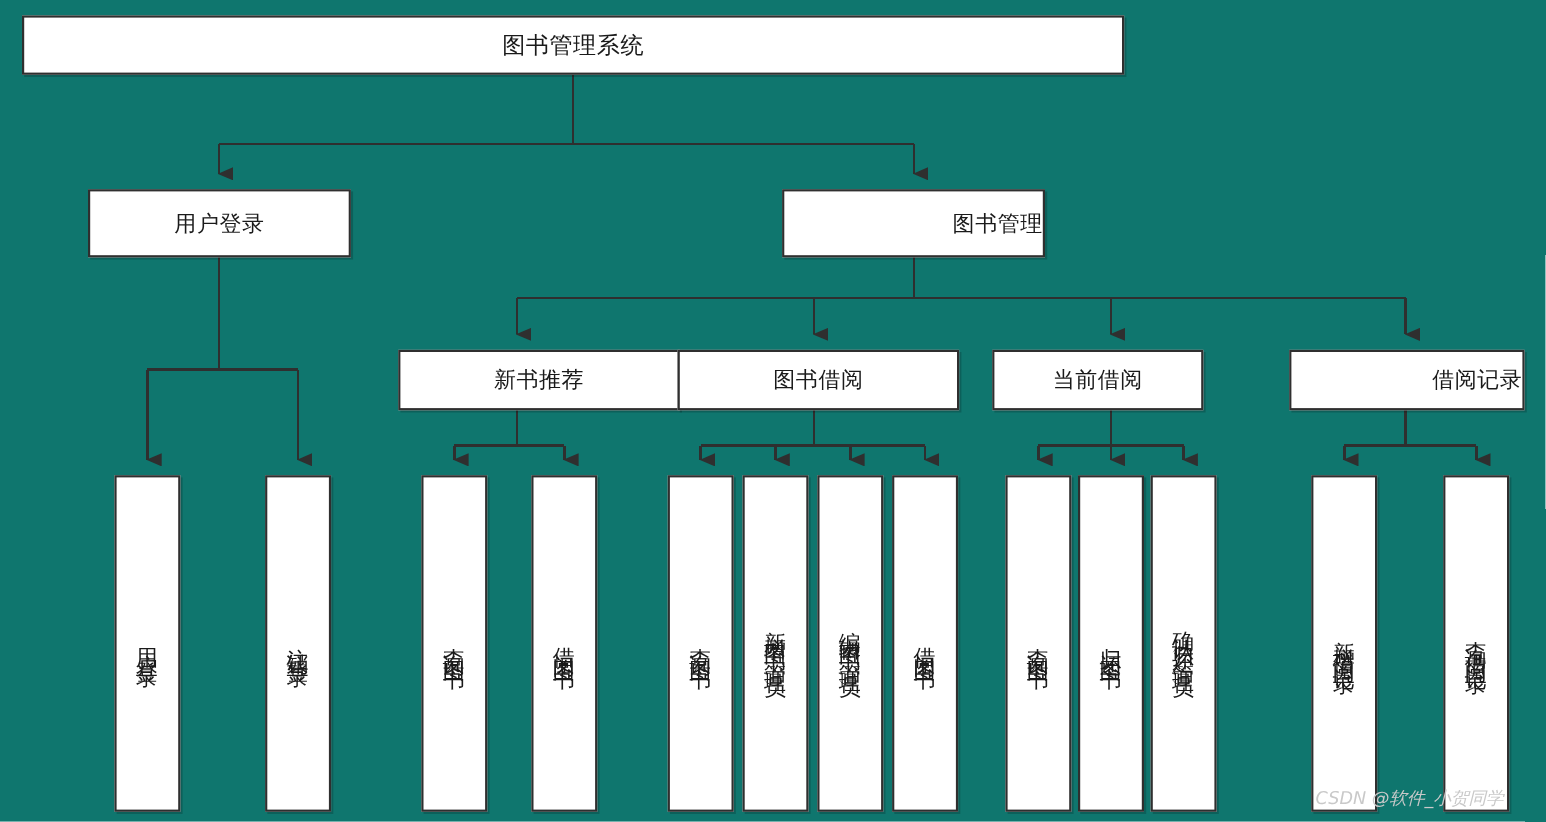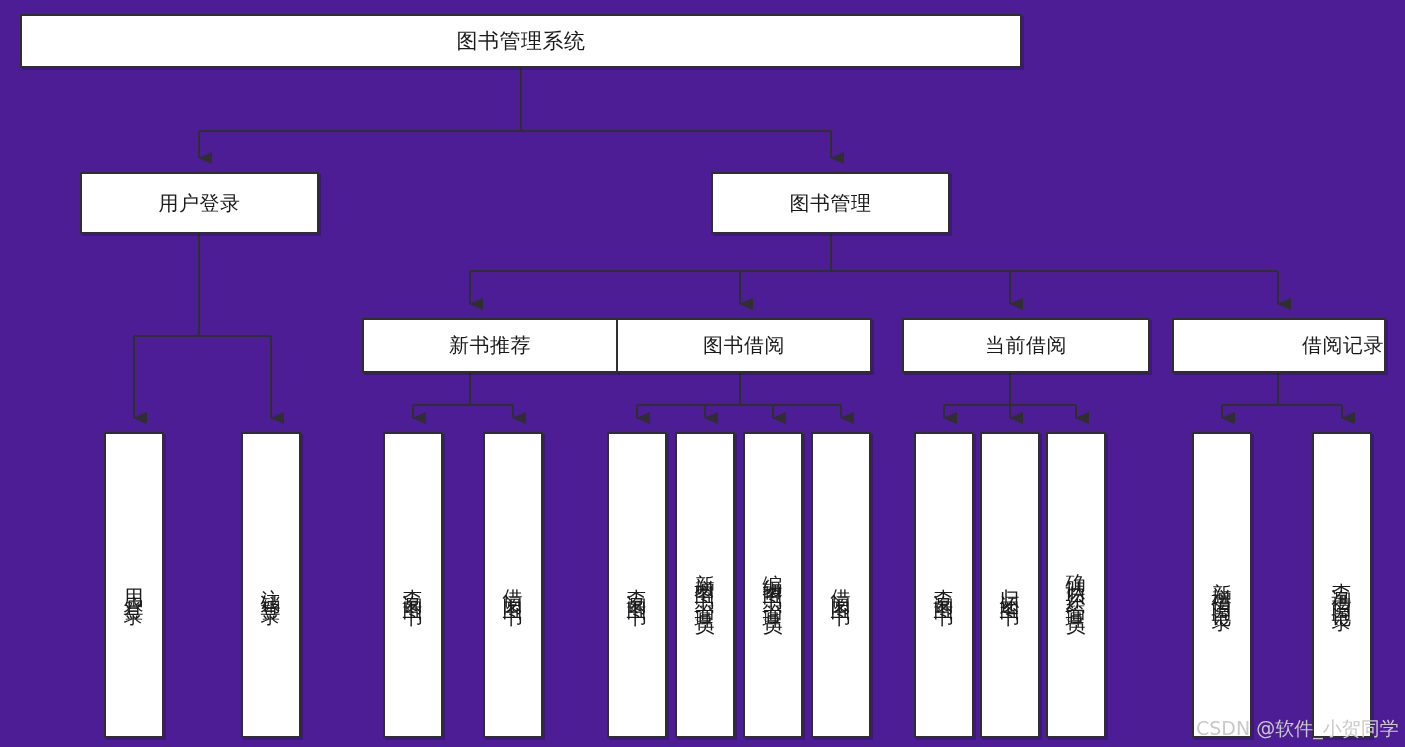--- a/index.html
+++ b/index.html
@@ -7,21 +7,21 @@
     padding: 0;
     background: #ffffff;
   }
   body {
     font-family: "DejaVu Sans", "Liberation Sans", sans-serif;
   }
   #stage {
     position: relative;
     width: 1405px;
     height: 747px;
-    background: #4c1d95;
+    background: #0f766e;
     overflow: hidden;
   }
   svg.diagram {
     position: absolute;
     left: 0;
     top: 0;
     width: 1405px;
     height: 747px;
   }
   .node-box {
@@ -50,23 +50,24 @@
     font-size: 20px;
     white-space: nowrap;
     line-height: 1;
   }
   .node-box.root .node-label {
     font-size: 21px;
   }
   .watermark {
     position: absolute;
     color: #c9c9c9;
-    font-size: 19px;
+    font-size: 16px;
     white-space: nowrap;
     user-select: none;
+    font-style: italic;
   }
 </style>
 </head>
 <body>
 
 <div id="stage">
 
   <svg class="diagram" viewBox="0 0 1405 747">
     <defs>
       <marker id="arrow" viewBox="0 0 12 14" refX="6" refY="13" markerWidth="12" markerHeight="14" orient="auto-start-reverse" markerUnits="userSpaceOnUse">
@@ -117,31 +118,31 @@
     </g>
   </svg>
 
   <div class="node-box root" style="left:20px; top:14px; width:1002px; height:54px;">
     <span class="node-label">图书管理系统</span>
   </div>
 
   <div class="node-box" style="left:80px; top:172px; width:239px; height:62px;">
     <span class="node-label">用户登录</span>
   </div>
-  <div class="node-box" style="left:711px; top:172px; width:239px; height:62px;">
+  <div class="node-box" style="left:711px; top:172px; width:239px; height:62px;justify-content:flex-end;">
     <span class="node-label">图书管理</span>
   </div>
 
   <div class="node-box" style="left:362px; top:318px; width:256px; height:55px;">
     <span class="node-label">新书推荐</span>
   </div>
   <div class="node-box" style="left:616px; top:318px; width:256px; height:55px;">
     <span class="node-label">图书借阅</span>
   </div>
-  <div class="node-box" style="left:902px; top:318px; width:248px; height:55px;">
+  <div class="node-box" style="left:902px; top:318px; width:192px; height:55px;">
     <span class="node-label">当前借阅</span>
   </div>
   <div class="node-box" style="left:1172px; top:318px; width:214px; height:55px;justify-content:flex-end;">
     <span class="node-label">借阅记录</span>
   </div>
 
   <div class="node-box leaf" style="left:104px; top:432px; width:60px; height:306px;">
     <span class="node-label">用户登录</span>
   </div>
   <div class="node-box leaf" style="left:241px; top:432px; width:60px; height:306px;">

